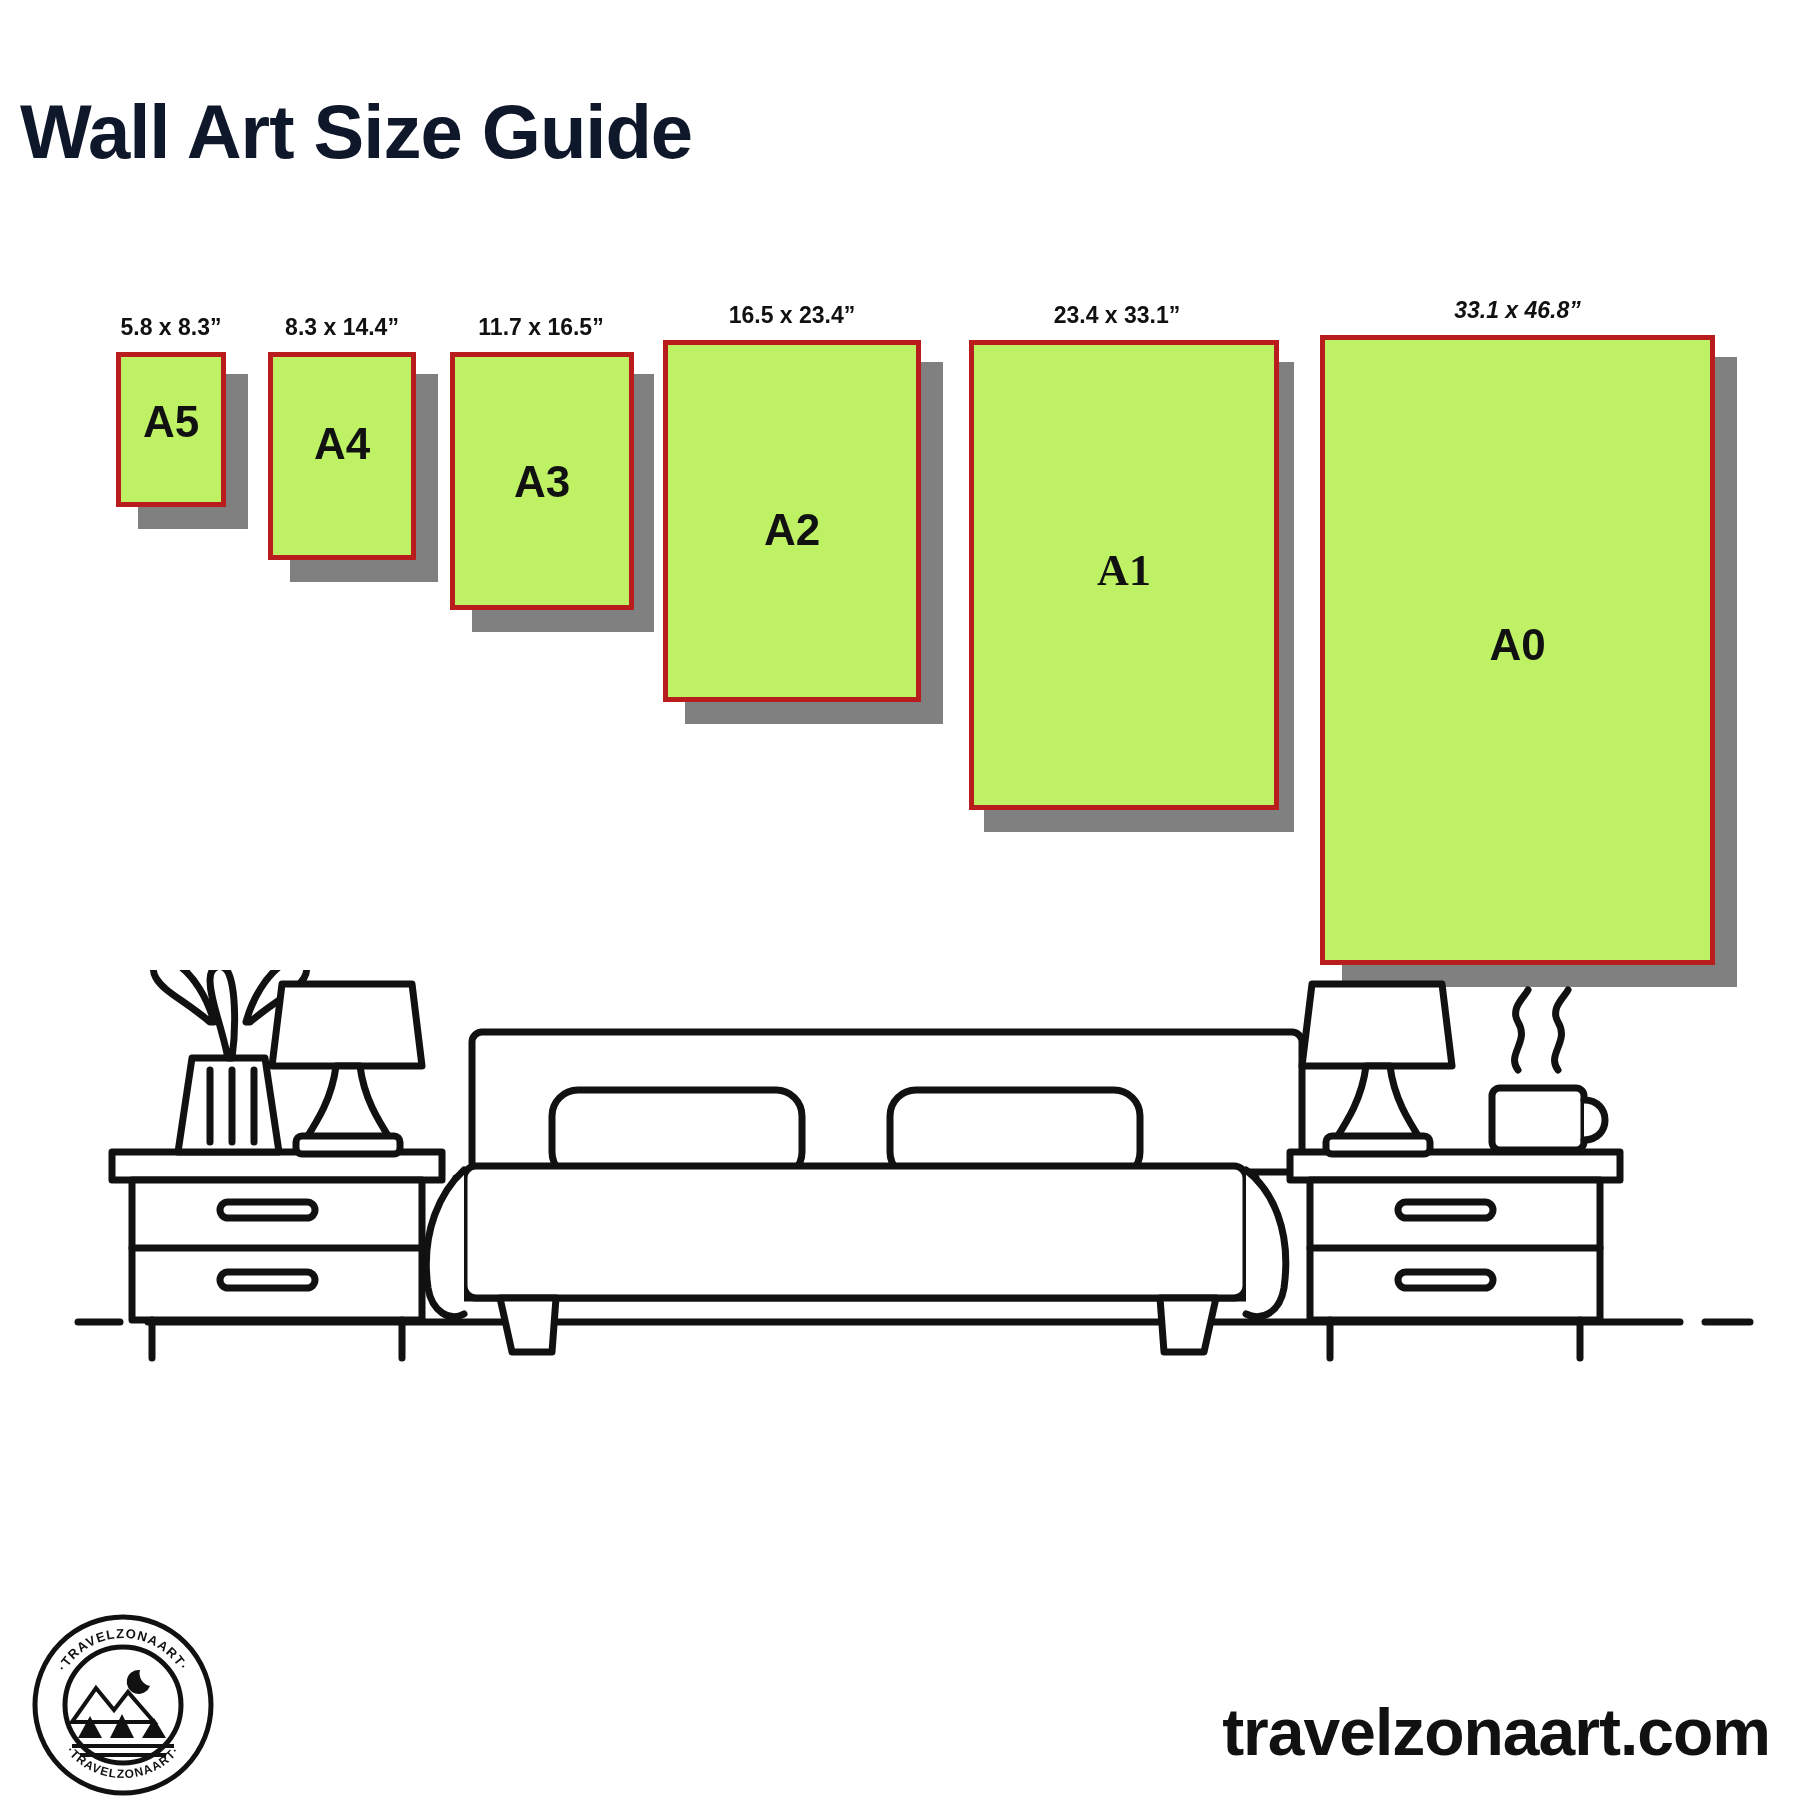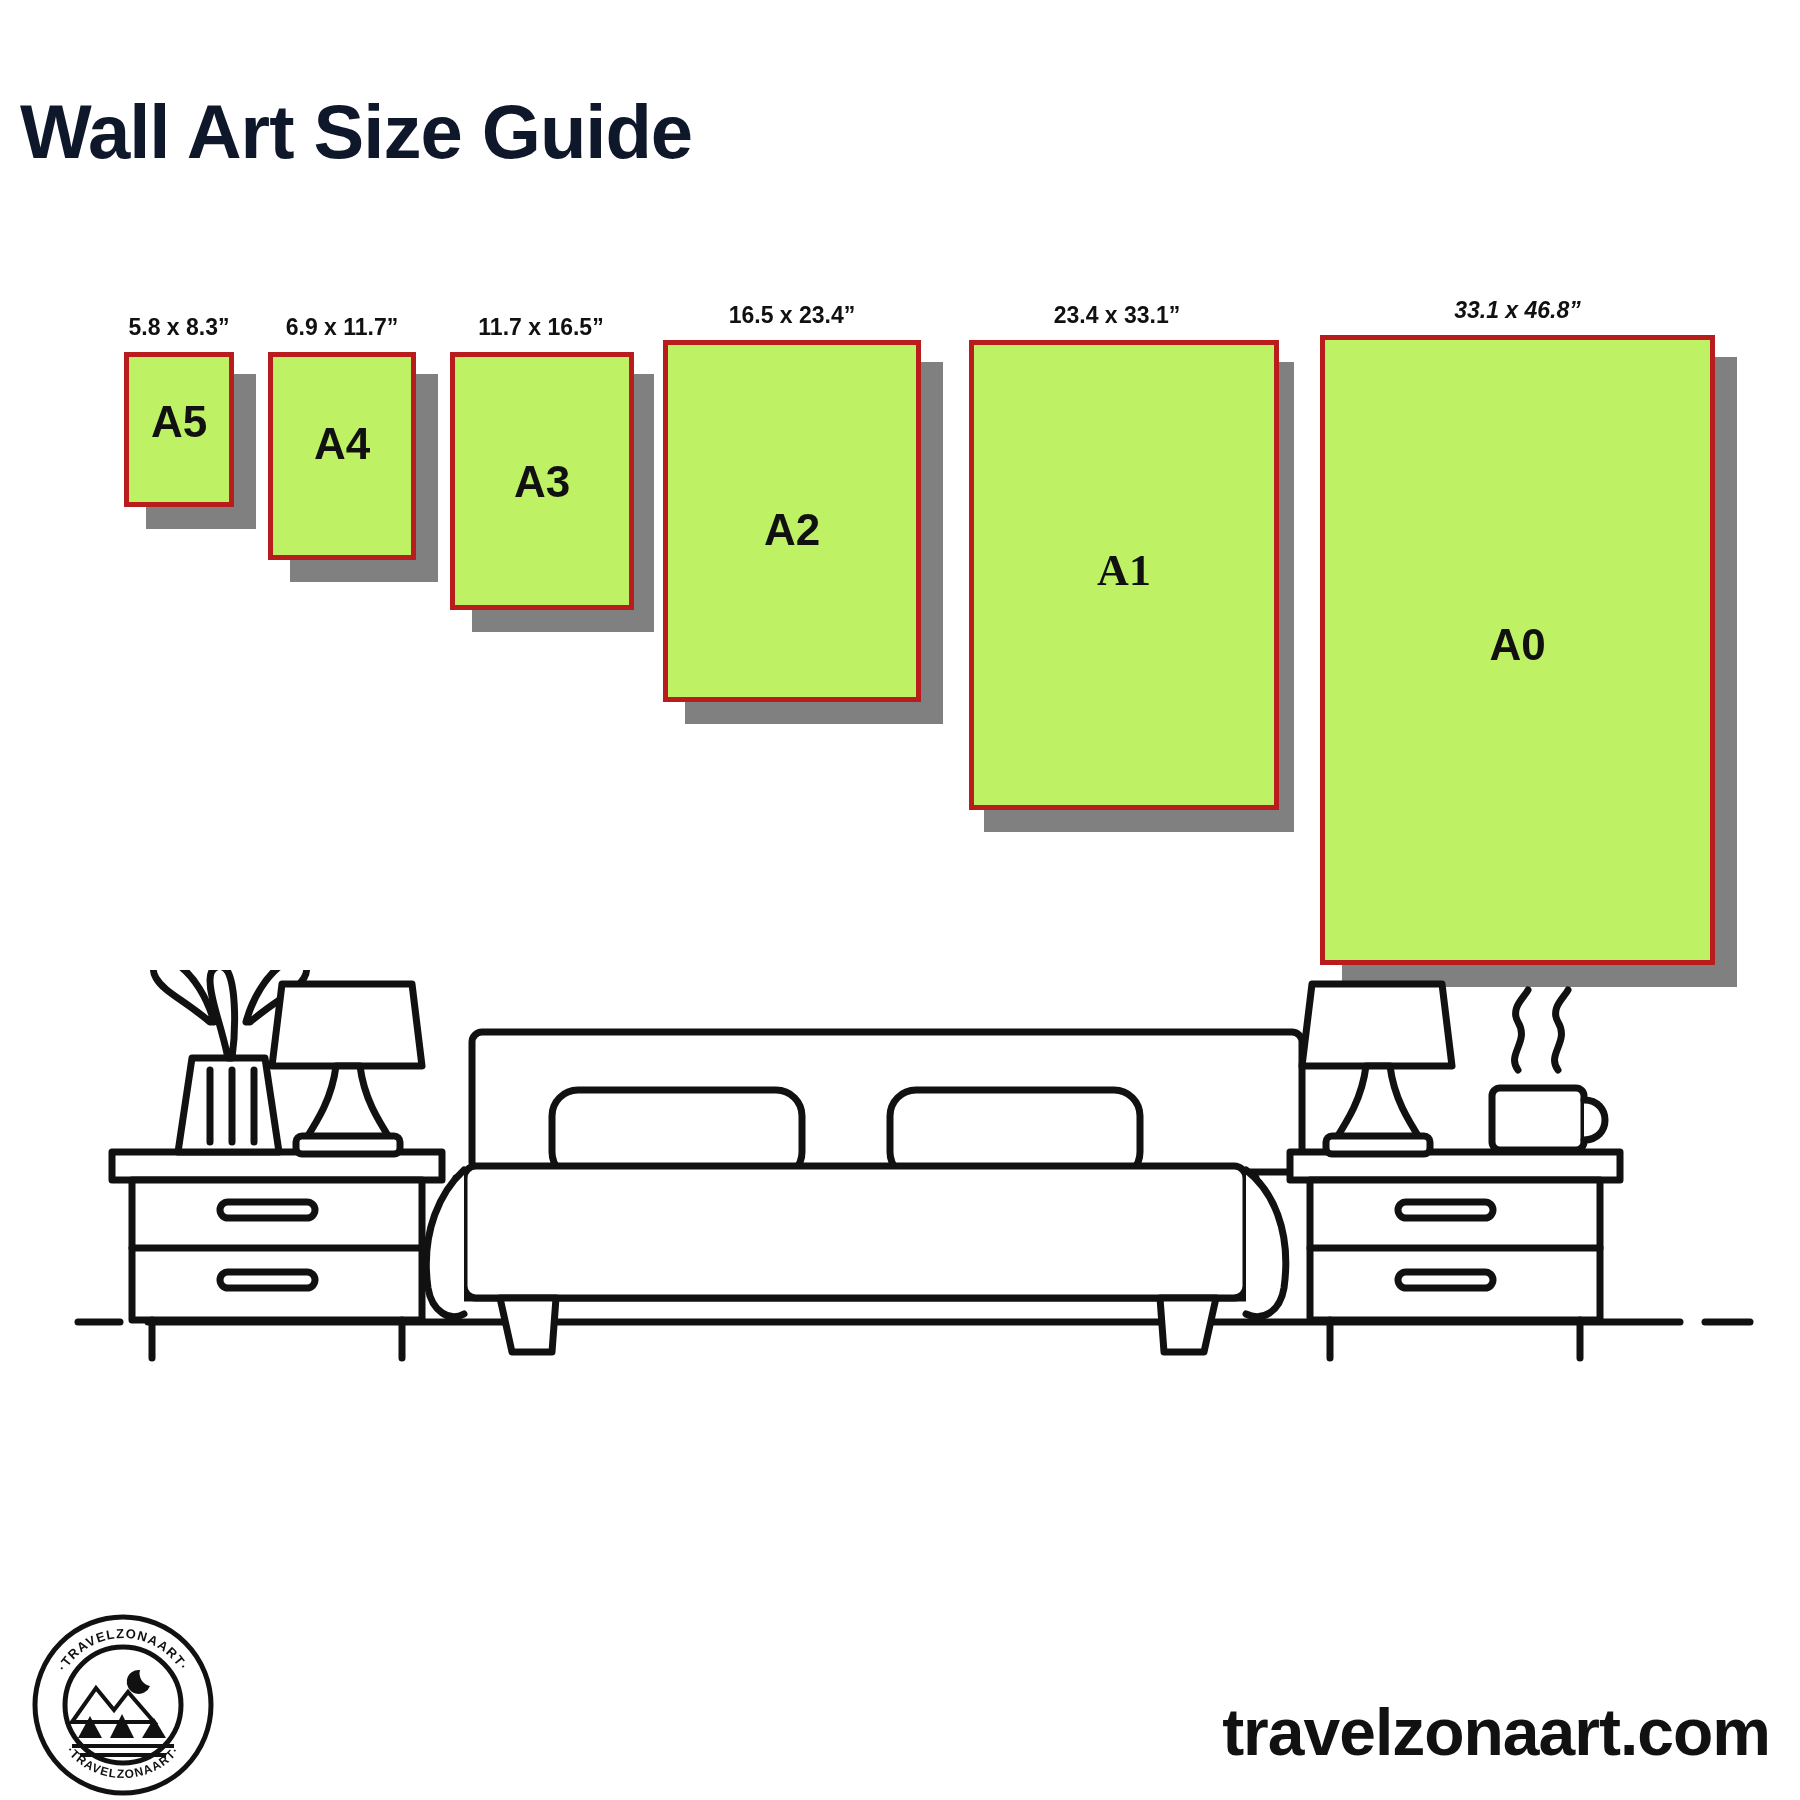--- a/index.html
+++ b/index.html
@@ -98,29 +98,29 @@
     color: #111111;
     margin-left: 48px;
   }
 </style>
 </head>
 <body>
 
 <div class="title">Wall Art Size Guide</div>
 
 <div id="frames">
-    <div class="frame-group" style="left: 124px; top: 352px; width: 110px; height: 155px; text-decoration: underline;">
+    <div class="frame-group" style="left: 116px; top: 352px; width: 110px; height: 155px; text-decoration: underline;">
       <div class="frame-label" style="top: -38px;">5.8 x 8.3”</div>
       <div class="frame-shadow" style="left: 22px; top: 22px; width: 110px; height: 155px;"></div>
       <div class="frame-box" style="left: 0px; top: 0px; width: 110px; height: 155px;">
         <div class="frame-name" style="top: 40px;">A5</div>
       </div>
     </div>
     <div class="frame-group" style="left: 268px; top: 352px; width: 148px; height: 208px;">
-      <div class="frame-label" style="top: -38px;">6.9 x 11.7”</div>
+      <div class="frame-label" style="top: -38px;">8.3 x 14.4”</div>
       <div class="frame-shadow" style="left: 22px; top: 22px; width: 148px; height: 208px;"></div>
       <div class="frame-box" style="left: 0px; top: 0px; width: 148px; height: 208px;">
         <div class="frame-name" style="top: 62px;">A4</div>
       </div>
     </div>
     <div class="frame-group" style="left: 450px; top: 352px; width: 182px; height: 258px;">
       <div class="frame-label" style="top: -38px;">11.7 x 16.5”</div>
       <div class="frame-shadow" style="left: 22px; top: 22px; width: 182px; height: 258px;"></div>
       <div class="frame-box" style="left: 0px; top: 0px; width: 184px; height: 258px;">
         <div class="frame-name" style="top: 100px;">A3</div>

